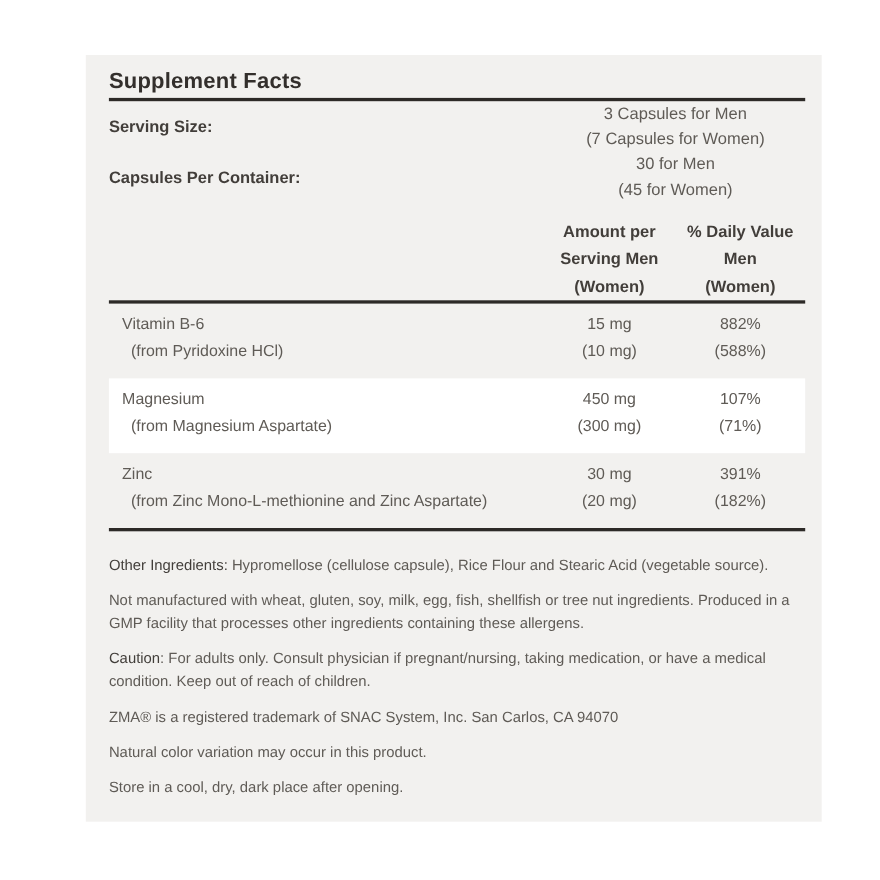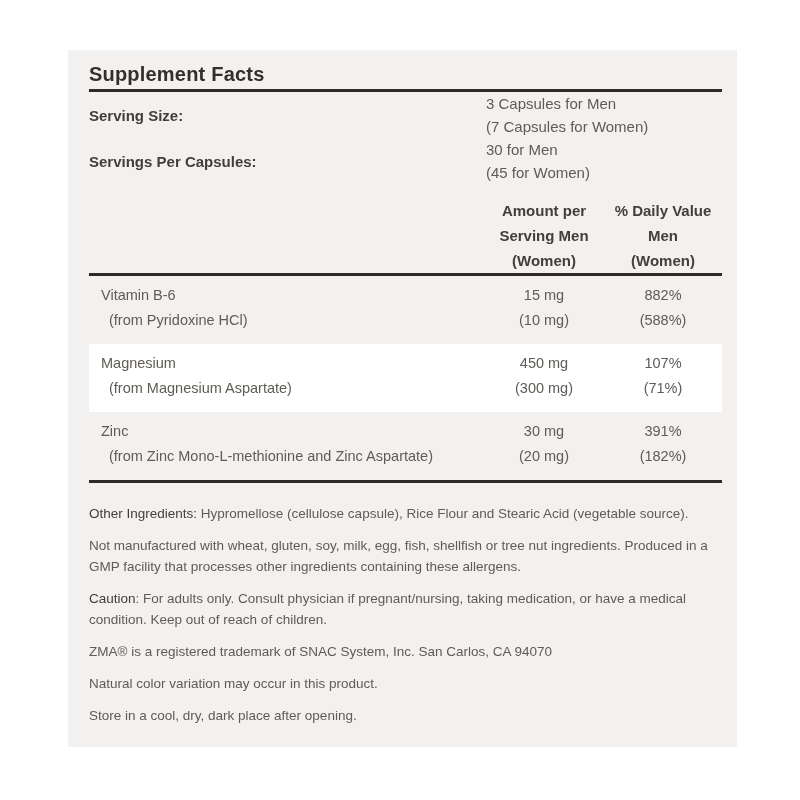--- a/index.html
+++ b/index.html
@@ -8,33 +8,33 @@
     --rule:#2d2a27;
     --title-text:#332f2c;
     --bold-text:#423e3a;
     --body-text:#5f5b56;
     --page-bg:#ffffff;
   }
   *{margin:0;padding:0;box-sizing:border-box;}
   html,body{width:800px;height:800px;background:var(--page-bg);
     font-family:"Liberation Sans","DejaVu Sans",sans-serif;}
   .panel{
-    position:absolute;left:68px;top:50px;width:669px;min-height:697px;
+    position:absolute;left:78px;top:50px;width:669px;min-height:697px;
     background:var(--panel-bg);
     padding:12px 15px 17px 21px;
   }
   .title{
     font-size:20px;line-height:24px;font-weight:700;
     color:var(--title-text);letter-spacing:.2px;
   }
   .rule{height:3px;background:var(--rule);border:none;}
   .rule-top{margin-top:3px;}
   .serving-row{display:flex;align-items:center;}
   .serving-label{flex:1;font-size:15px;font-weight:700;color:var(--bold-text);}
-  .serving-value{width:236px;text-align:left;font-size:15px;line-height:23px;color:var(--body-text);}
+  .serving-value{width:236px;text-align:center;font-size:15px;line-height:23px;color:var(--body-text);}
   .head-row{display:flex;margin-top:14px;}
   .head-spacer{flex:1;}
   .head-cell{font-size:15px;font-weight:700;line-height:25px;text-align:center;
     color:var(--bold-text);white-space:nowrap;}
   .col-amount{width:120px;}
   .col-dv{width:118px;text-align:center;}
   .nut-row{height:68px;padding-top:7px;}
   .nut-row.highlight{background:var(--highlight-bg);}
   .nut-line{display:flex;font-size:14.5px;line-height:25px;color:var(--body-text);}
   .nut-name{flex:1;padding-left:12px;white-space:nowrap;}
@@ -55,21 +55,21 @@
 
   <div class="serving-row">
     <div class="serving-label">Serving Size:</div>
     <div class="serving-value">
       <div>3 Capsules for Men</div>
       <div>(7 Capsules for Women)</div>
     </div>
   </div>
 
   <div class="serving-row">
-    <div class="serving-label">Servings Per Capsules:</div>
+    <div class="serving-label">Capsules Per Container:</div>
     <div class="serving-value">
       <div>30 for Men</div>
       <div>(45 for Women)</div>
     </div>
   </div>
 
   <div class="head-row">
     <div class="head-spacer"></div>
     <div class="head-cell col-amount">
       <div>Amount per</div>

